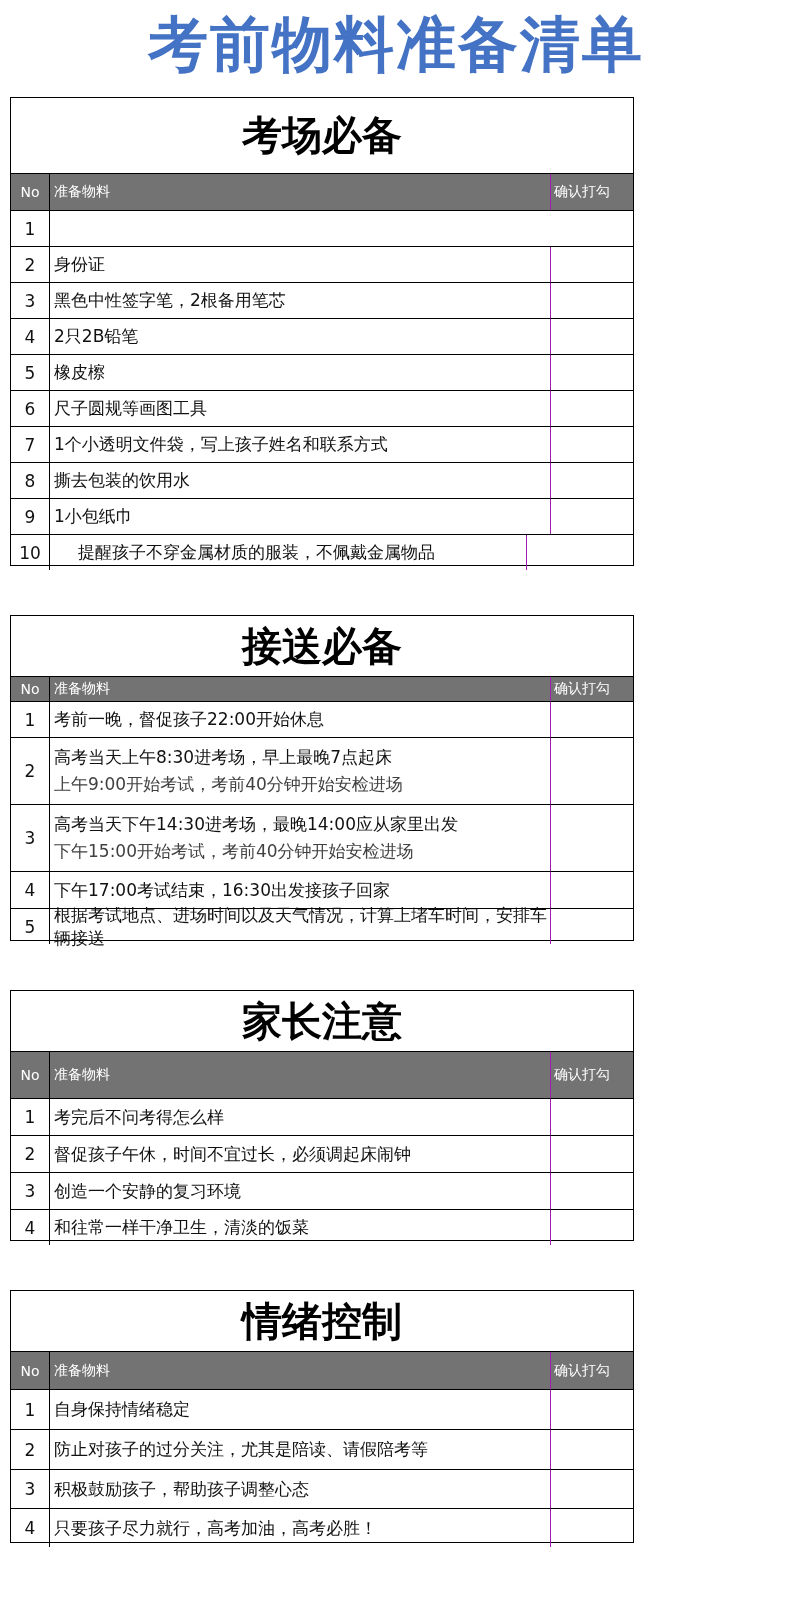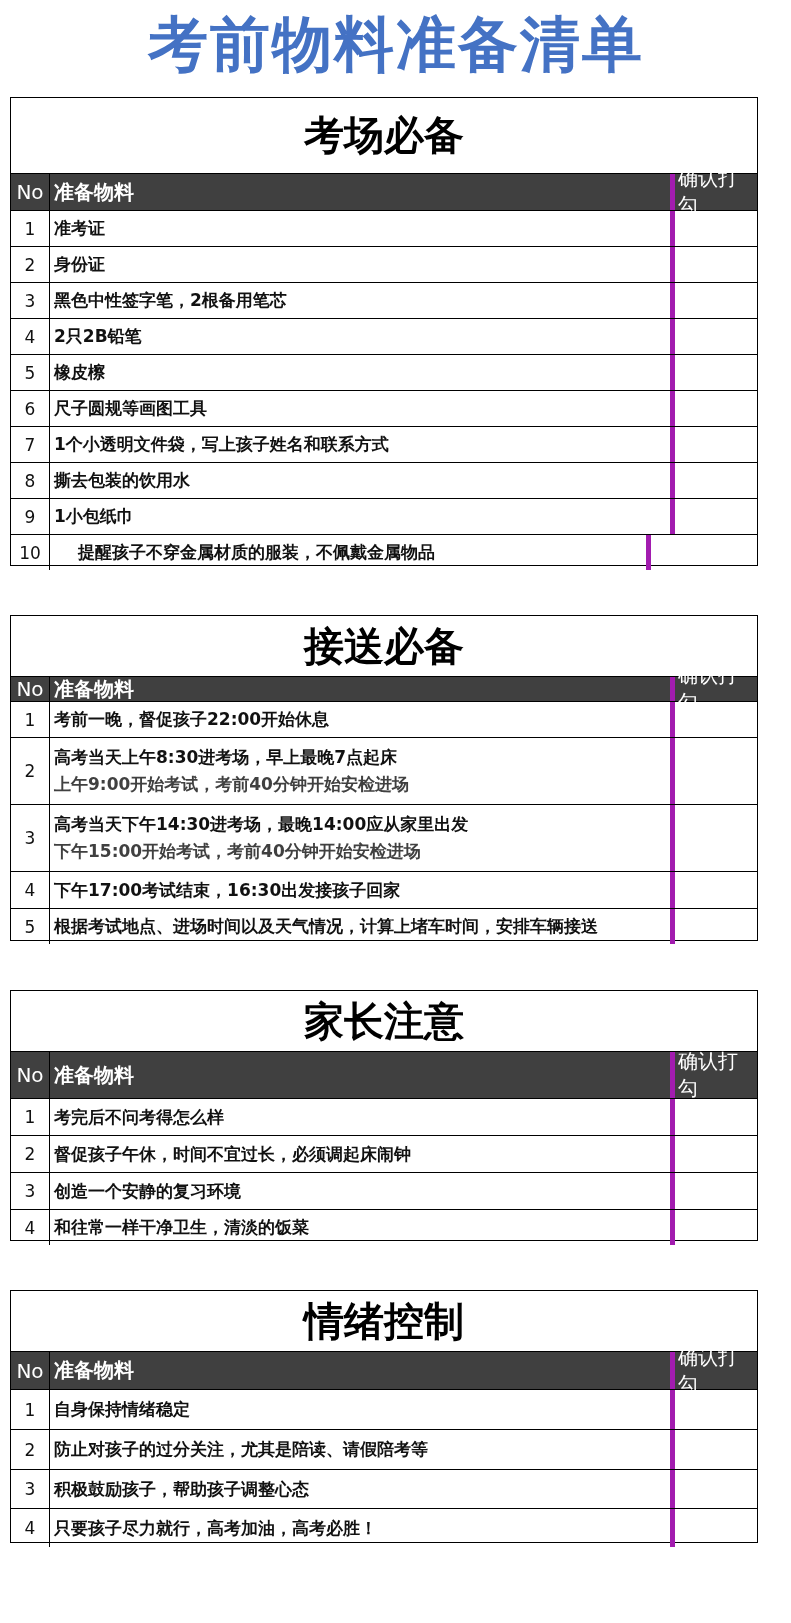--- a/index.html
+++ b/index.html
@@ -1,47 +1,46 @@
 <!DOCTYPE html>
 <html><head>
 <meta charset="utf-8">
 <style>
   html, body { margin: 0; padding: 0; background: #ffffff; }
   body { width: 791px; height: 1623px; position: relative; overflow: hidden;
          font-family: "DejaVu Sans", "Liberation Sans", sans-serif; color: #111; }
   .page-title { position: absolute; left: 0; top: 8px; width: 760px; text-align: center;
                 font-size: 60px; font-weight: 900; color: #4472c4; letter-spacing: 2px;
                 line-height: 72px; padding-left: 16px; }
-  .section { position: absolute; left: 10px; width: 748px; border: 1px solid #000; box-sizing: border-box; }
+  .section { position: absolute; left: 10px; width: 624px; border: 1px solid #000; box-sizing: border-box; }
   .sec-title { border-bottom: 1px solid #000; text-align: center; font-weight: 900;
                font-size: 40px; color: #000; display: flex; align-items: center; justify-content: center; }
-  .hdr { display: flex; background: #404040; color: #fff; border-bottom: 1px solid #000; font-size: 20px; }
+  .hdr { display: flex; background: #737373; color: #fff; border-bottom: 1px solid #000; font-size: 14px; }
   .row { display: flex; border-bottom: 1px solid #000; font-size: 17px; }
   .row:last-child { border-bottom: none; }
   .c-no { width: 38px; flex: none; border-right: 1px solid #000; display: flex; align-items: center; justify-content: center; }
-  .c-item { flex: 1; border-right: 5px solid #a21caf; display: flex; flex-direction: column; justify-content: center; padding-left: 4px; font-weight: bold; }
+  .c-item { flex: 1; border-right: 1px solid #a21caf; display: flex; flex-direction: column; justify-content: center; padding-left: 4px; }
   .c-chk { width: 82px; flex: none; display: flex; align-items: center; justify-content: flex-start; padding-left: 3px; box-sizing: border-box; }
   .hdr .c-item { justify-content: center; }
   .sub { color: #404040; font-size: 17px; margin-top: 4px; }
 </style>
 </head>
 <body>
 
 <div class="page-title">考前物料准备清单</div>
 
 <div class="section" style="top:97px;height:469px;">
   <div class="sec-title" style="height:75px;">考场必备</div>
   <div class="hdr" style="height:36px;">
     <div class="c-no">No</div>
     <div class="c-item">准备物料</div>
     <div class="c-chk">确认打勾</div>
   </div>
   <div class="row" style="height:35px;">
       <div class="c-no">1</div>
-      <div class="c-item">准考证</div>
       <div class="c-chk"></div>
     </div>
   <div class="row" style="height:35px;">
       <div class="c-no">2</div>
       <div class="c-item">身份证</div>
       <div class="c-chk"></div>
     </div>
   <div class="row" style="height:35px;">
       <div class="c-no">3</div>
       <div class="c-item">黑色中性签字笔，2根备用笔芯</div>

